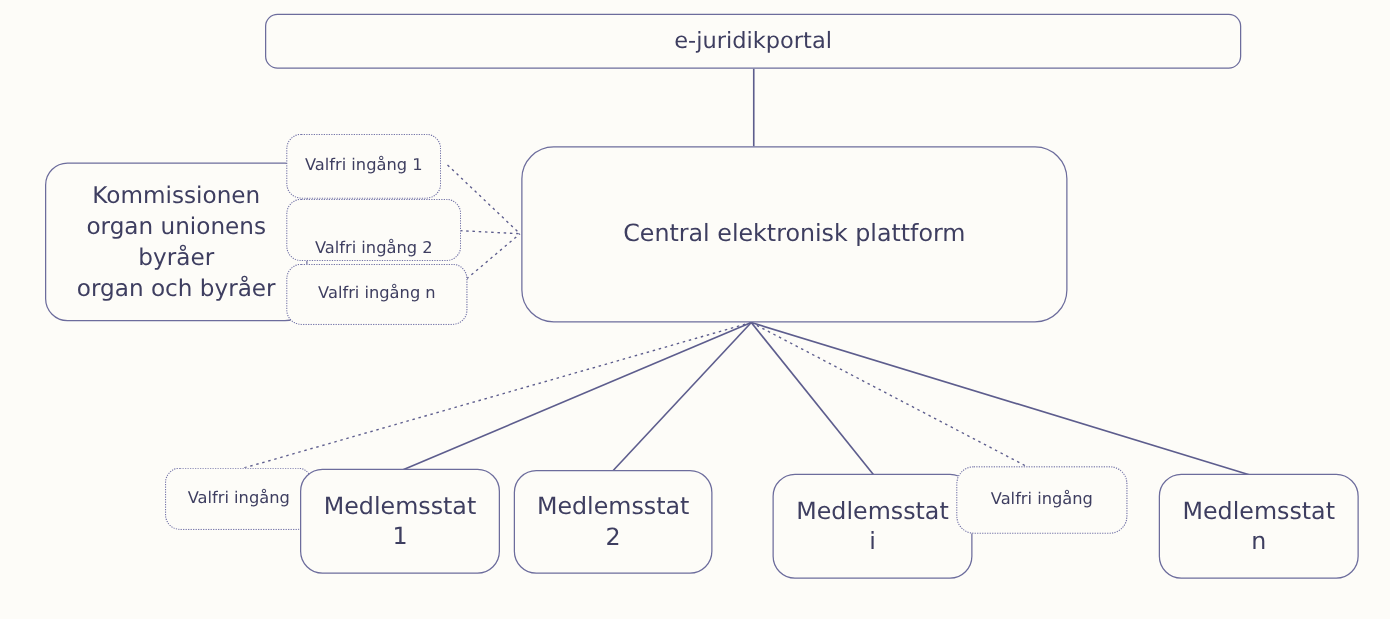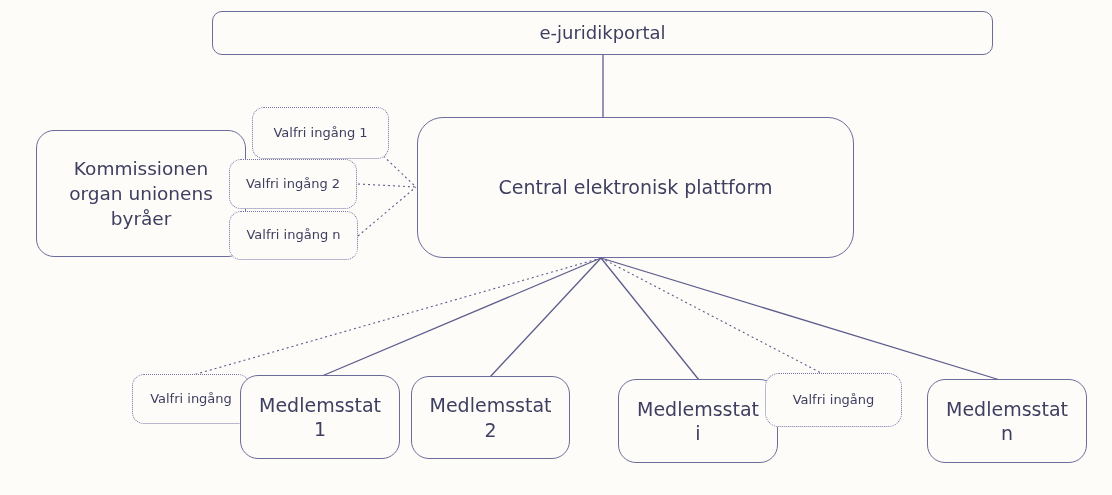--- a/index.html
+++ b/index.html
@@ -46,23 +46,23 @@
     border-radius: 10px; z-index: 1; font-size: 18px;
   }
   #platform-box {
     left: 417px; top: 117px; width: 437px; height: 141px;
     border-radius: 26px; z-index: 1; text-align: right;
   }
   #institutions-box {
     left: 36px; top: 130px; width: 210px; height: 127px;
     border-radius: 18px; z-index: 1; line-height: 25px; font-size: 18.5px;
   }
-  #valfri-1 { left: 229px; top: 107px; width: 137px; height: 52px; border-radius: 12px; z-index: 2; margin-left: 23px; }
-  #valfri-2 { left: 229px; top: 159px; width: 128px; height: 50px; border-radius: 12px; z-index: 2; }
-  #valfri-3 { left: 229px; top: 211px; width: 129px; height: 49px; border-radius: 12px; z-index: 2; }
+  #valfri-1 { left: 229px; top: 107px; width: 124px; height: 52px; border-radius: 12px; z-index: 2; }
+  #valfri-2 { left: 229px; top: 159px; width: 140px; height: 50px; border-radius: 12px; z-index: 2; justify-content: flex-end; }
+  #valfri-3 { left: 229px; top: 211px; width: 145px; height: 49px; border-radius: 12px; z-index: 2; }
 
   #valfri-bottom-left  { left: 132px; top: 374px; width: 118px; height: 50px; border-radius: 12px; z-index: 2; }
   #valfri-bottom-right { left: 765px; top: 373px; width: 137px; height: 54px; border-radius: 14px; z-index: 4; }
 
   #ms-1 { left: 240px; top: 375px; width: 160px; height: 84px; border-radius: 18px; z-index: 3; }
   #ms-2 { left: 411px; top: 376px; width: 159px; height: 83px; border-radius: 18px; z-index: 3; }
   #ms-i { left: 618px; top: 379px; width: 160px; height: 84px; border-radius: 18px; z-index: 3; }
   #ms-n { left: 927px; top: 379px; width: 160px; height: 84px; border-radius: 18px; z-index: 3; }
 </style>
 </head>
@@ -91,20 +91,21 @@
   </div>
 
   <div class="node big-label" id="platform-box">
     <span>Central elektronisk plattform</span>
   </div>
 
   <div class="node" id="institutions-box">
     <span>Kommissionen</span>
     <span>organ unionens</span>
     <span>byråer</span>
+    <span>organ och byråer</span>
   </div>
 
   <div class="node dotted small-label" id="valfri-1">
     <span>Valfri ingång 1</span>
   </div>
   <div class="node dotted small-label" id="valfri-2">
     <span>Valfri ingång 2</span>
   </div>
   <div class="node dotted small-label" id="valfri-3">
     <span>Valfri ingång n</span>

